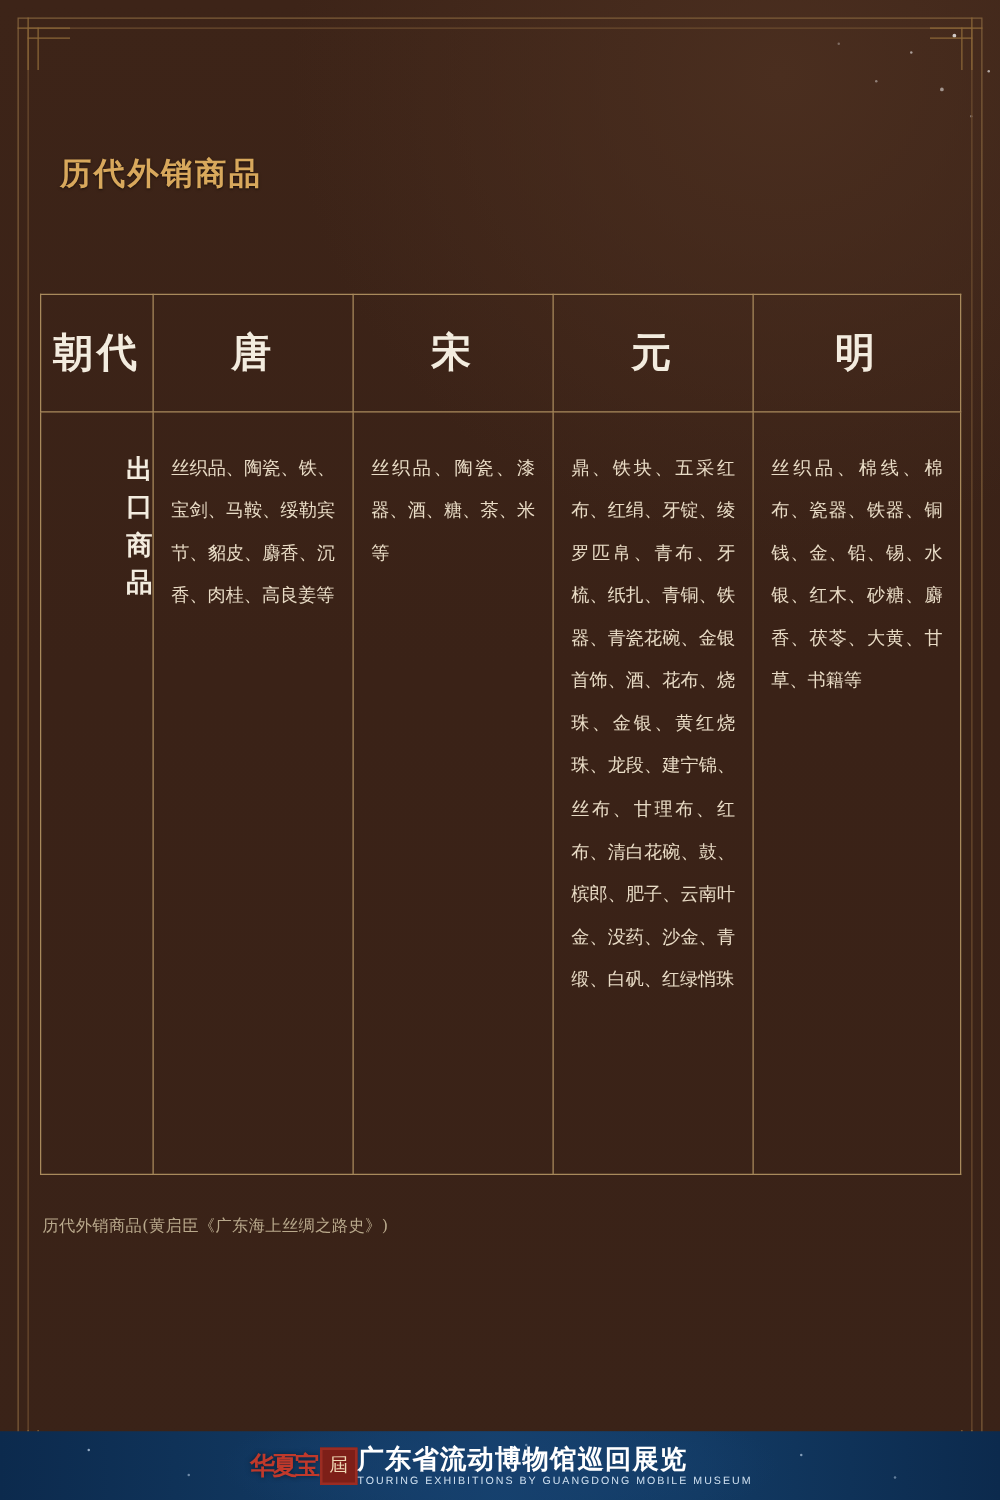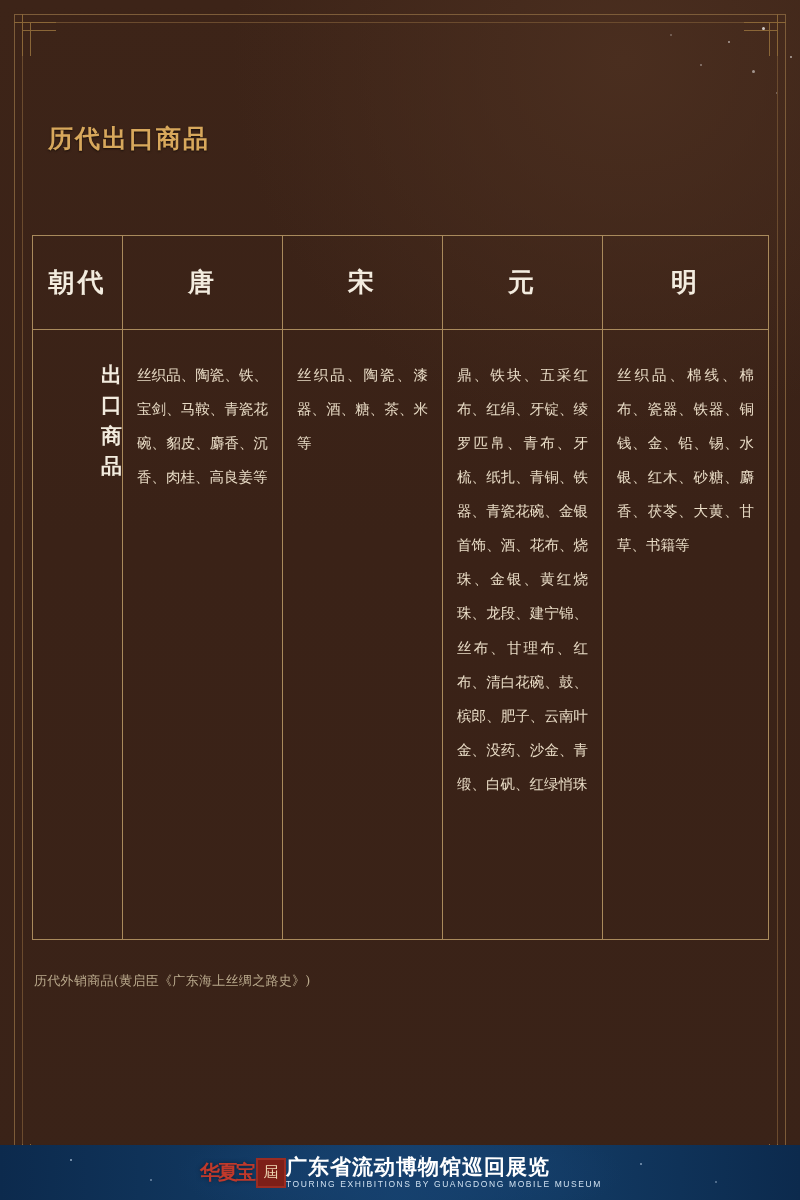--- a/index.html
+++ b/index.html
@@ -86,21 +86,21 @@
     table-layout: fixed;
   }
   table.export-table th,
   table.export-table td {
     border: 1px solid #a98a5c;
     vertical-align: top;
   }
   table.export-table thead th {
     height: 94px;
     color: #f3ecdf;
-    font-size: 26px;
+    font-size: 32px;
     font-weight: bold;
     letter-spacing: 3px;
     text-align: center;
     vertical-align: middle;
     font-family: "DejaVu Serif", "Liberation Serif", serif;
   }
   
   col.c0 { width: 90px; }
   col.c1 { width: 160px; }
   col.c2 { width: 160px; }
@@ -235,21 +235,21 @@
     <span class="h h2"></span>
       <span class="v v2"></span>
   </div>
   <div class="corner br">
     <span class="h h1"></span>
       <span class="v v1"></span>
     <span class="h h2"></span>
       <span class="v v2"></span>
   </div>
 
-  <div class="title">历代出口商品</div>
+  <div class="title">历代外销商品</div>
 
   <div class="table-wrap">
     <table class="export-table">
       <colgroup>
         <col class="c0">
           <col class="c1">
           <col class="c2">
           <col class="c3">
           <col class="c4">
       </colgroup>
@@ -260,21 +260,21 @@
           <th>宋</th>
           <th>元</th>
           <th>明</th>
         </tr>
       </thead>
       <tbody>
         <tr>
           <td class="rowhead">
             <span class="vtext">出口商品</span>
           </td>
-          <td class="cell tall">丝织品、陶瓷、铁、宝剑、马鞍、青瓷花碗、貂皮、麝香、沉香、肉桂、高良姜等</td>
+          <td class="cell tall">丝织品、陶瓷、铁、宝剑、马鞍、绥勒宾节、貂皮、麝香、沉香、肉桂、高良姜等</td>
           <td class="cell tall">丝织品、陶瓷、漆器、酒、糖、茶、米等</td>
           <td class="cell tall">鼎、铁块、五采红布、红绢、牙锭、绫罗匹帛、青布、牙梳、纸扎、青铜、铁器、青瓷花碗、金银首饰、酒、花布、烧珠、金银、黄红烧珠、龙段、建宁锦、丝布、甘理布、红布、清白花碗、鼓、槟郎、肥子、云南叶金、没药、沙金、青缎、白矾、红绿悄珠</td>
           <td class="cell tall">丝织品、棉线、棉布、瓷器、铁器、铜钱、金、铅、锡、水银、红木、砂糖、麝香、茯苓、大黄、甘草、书籍等</td>
         </tr>
       </tbody>
     </table>
   </div>
 
   <div class="caption">历代外销商品(黄启臣《广东海上丝绸之路史》)</div>
 

